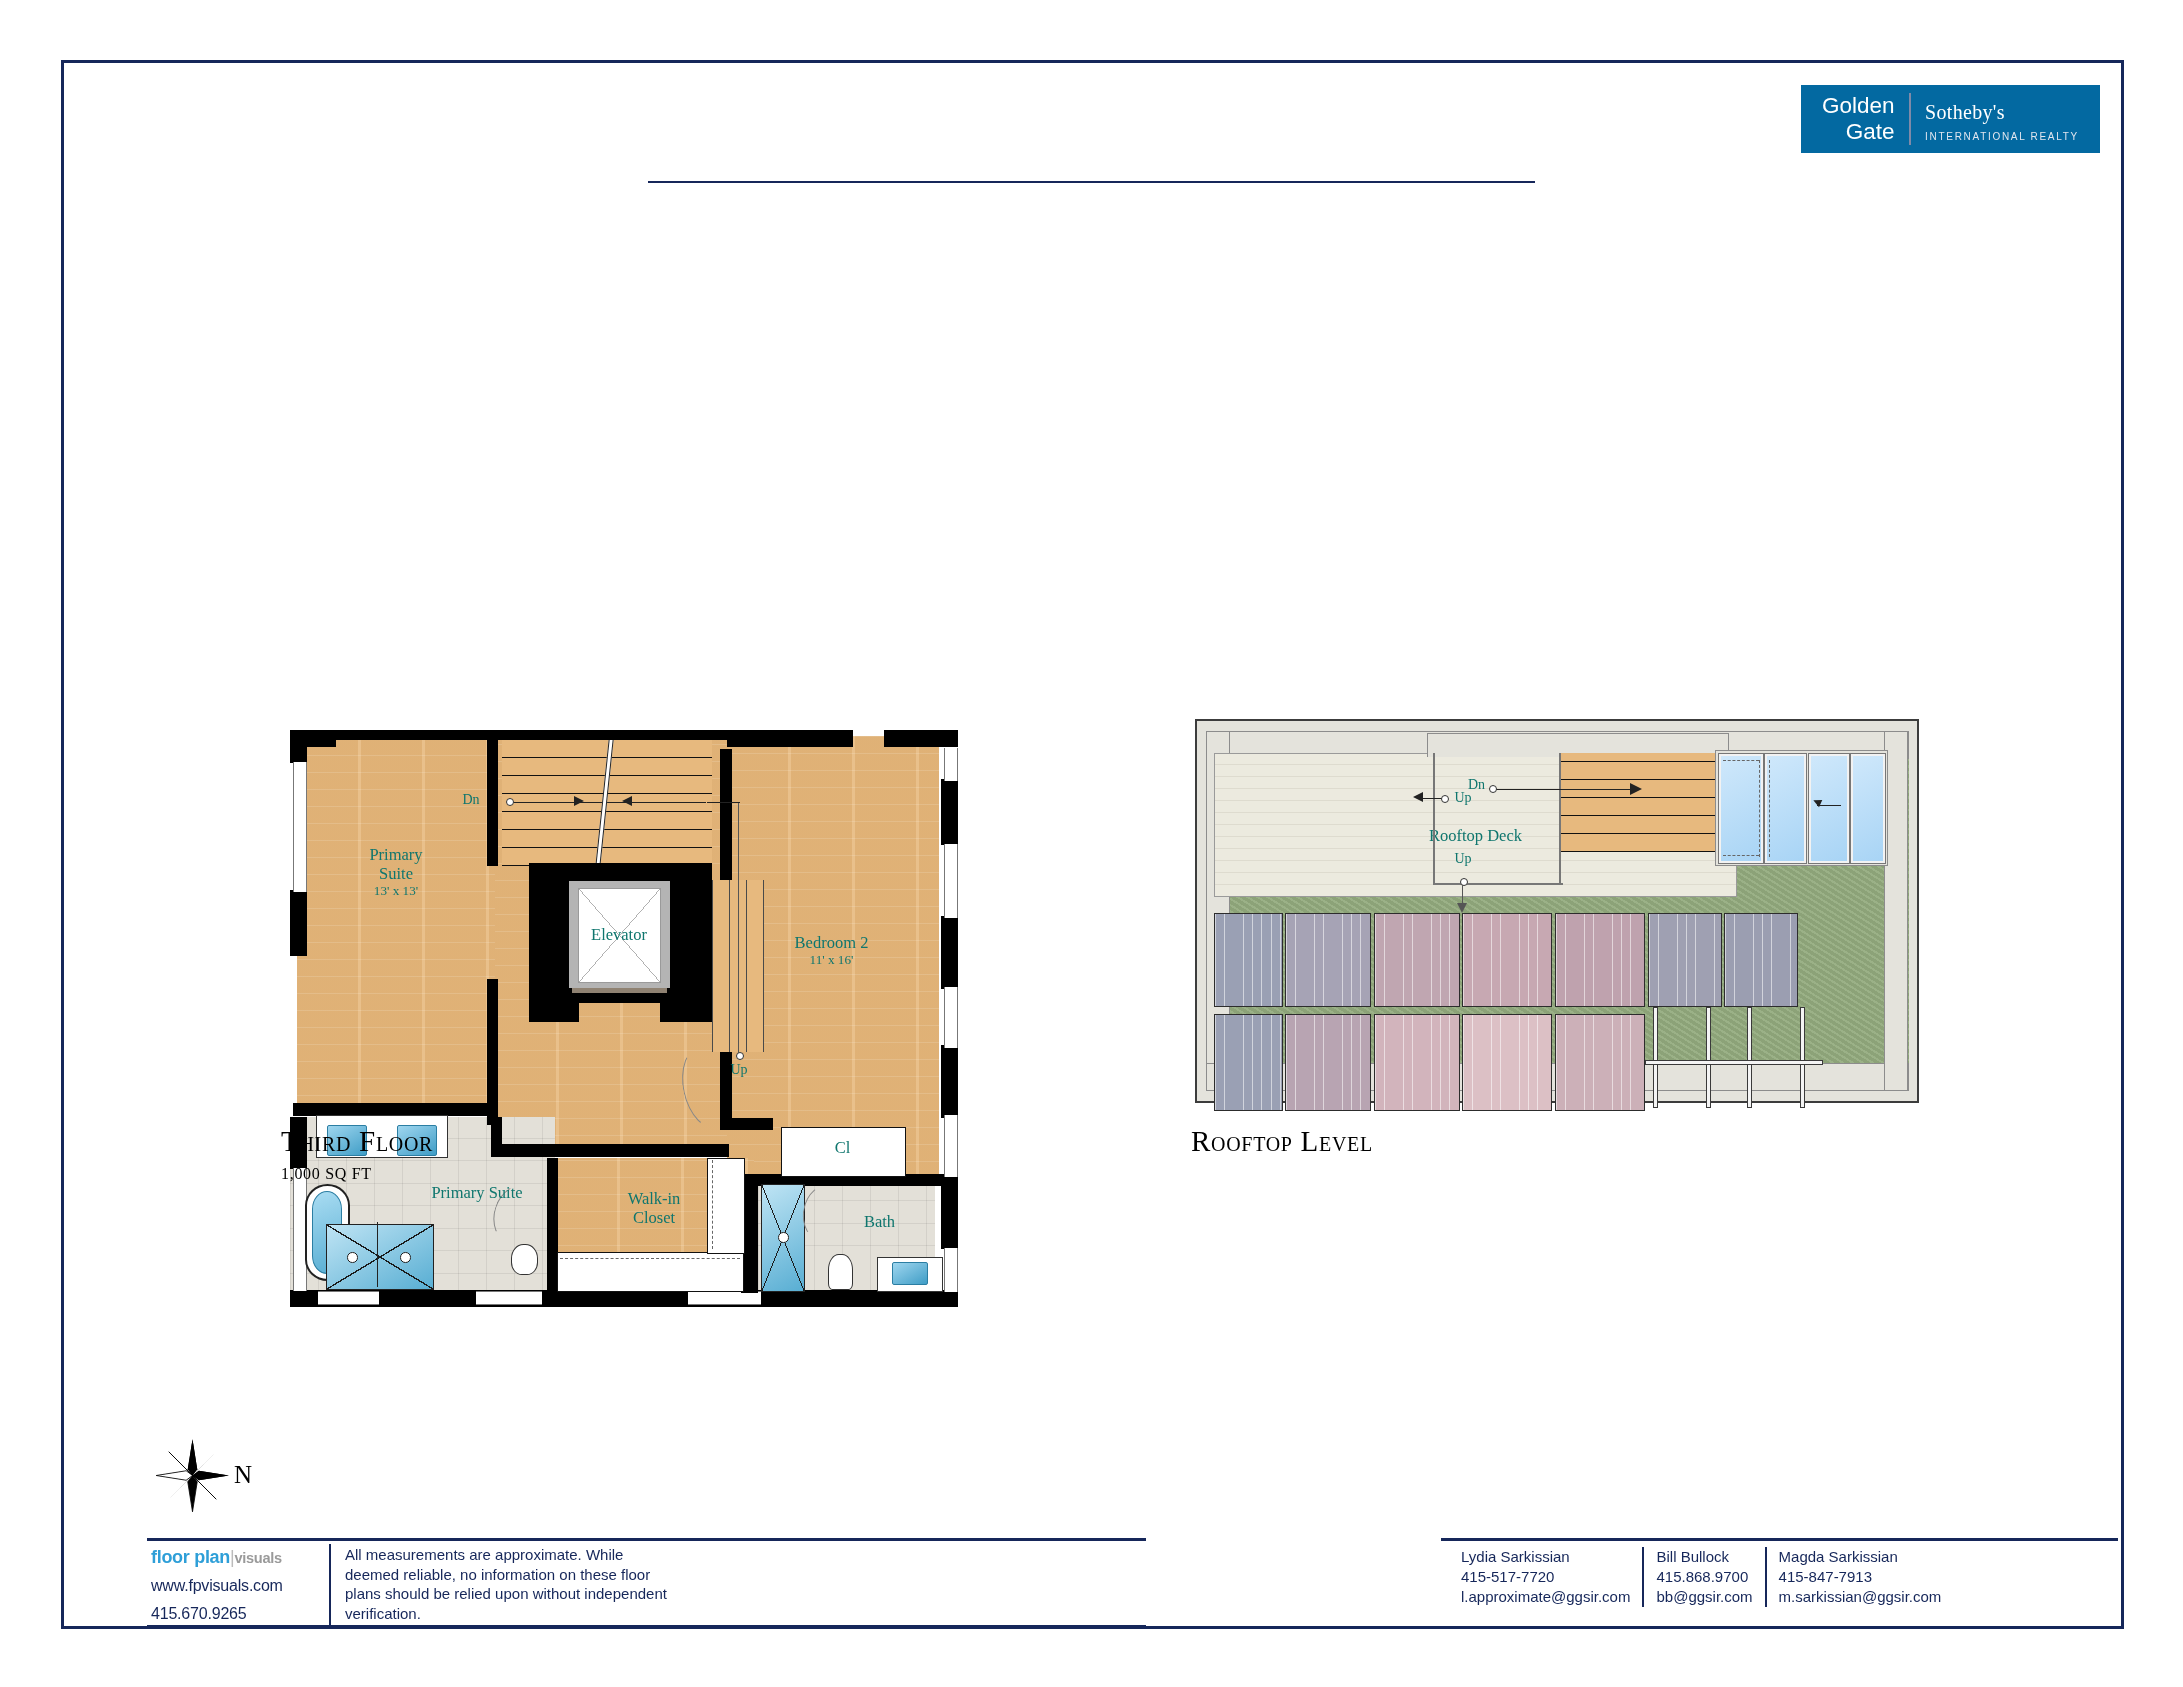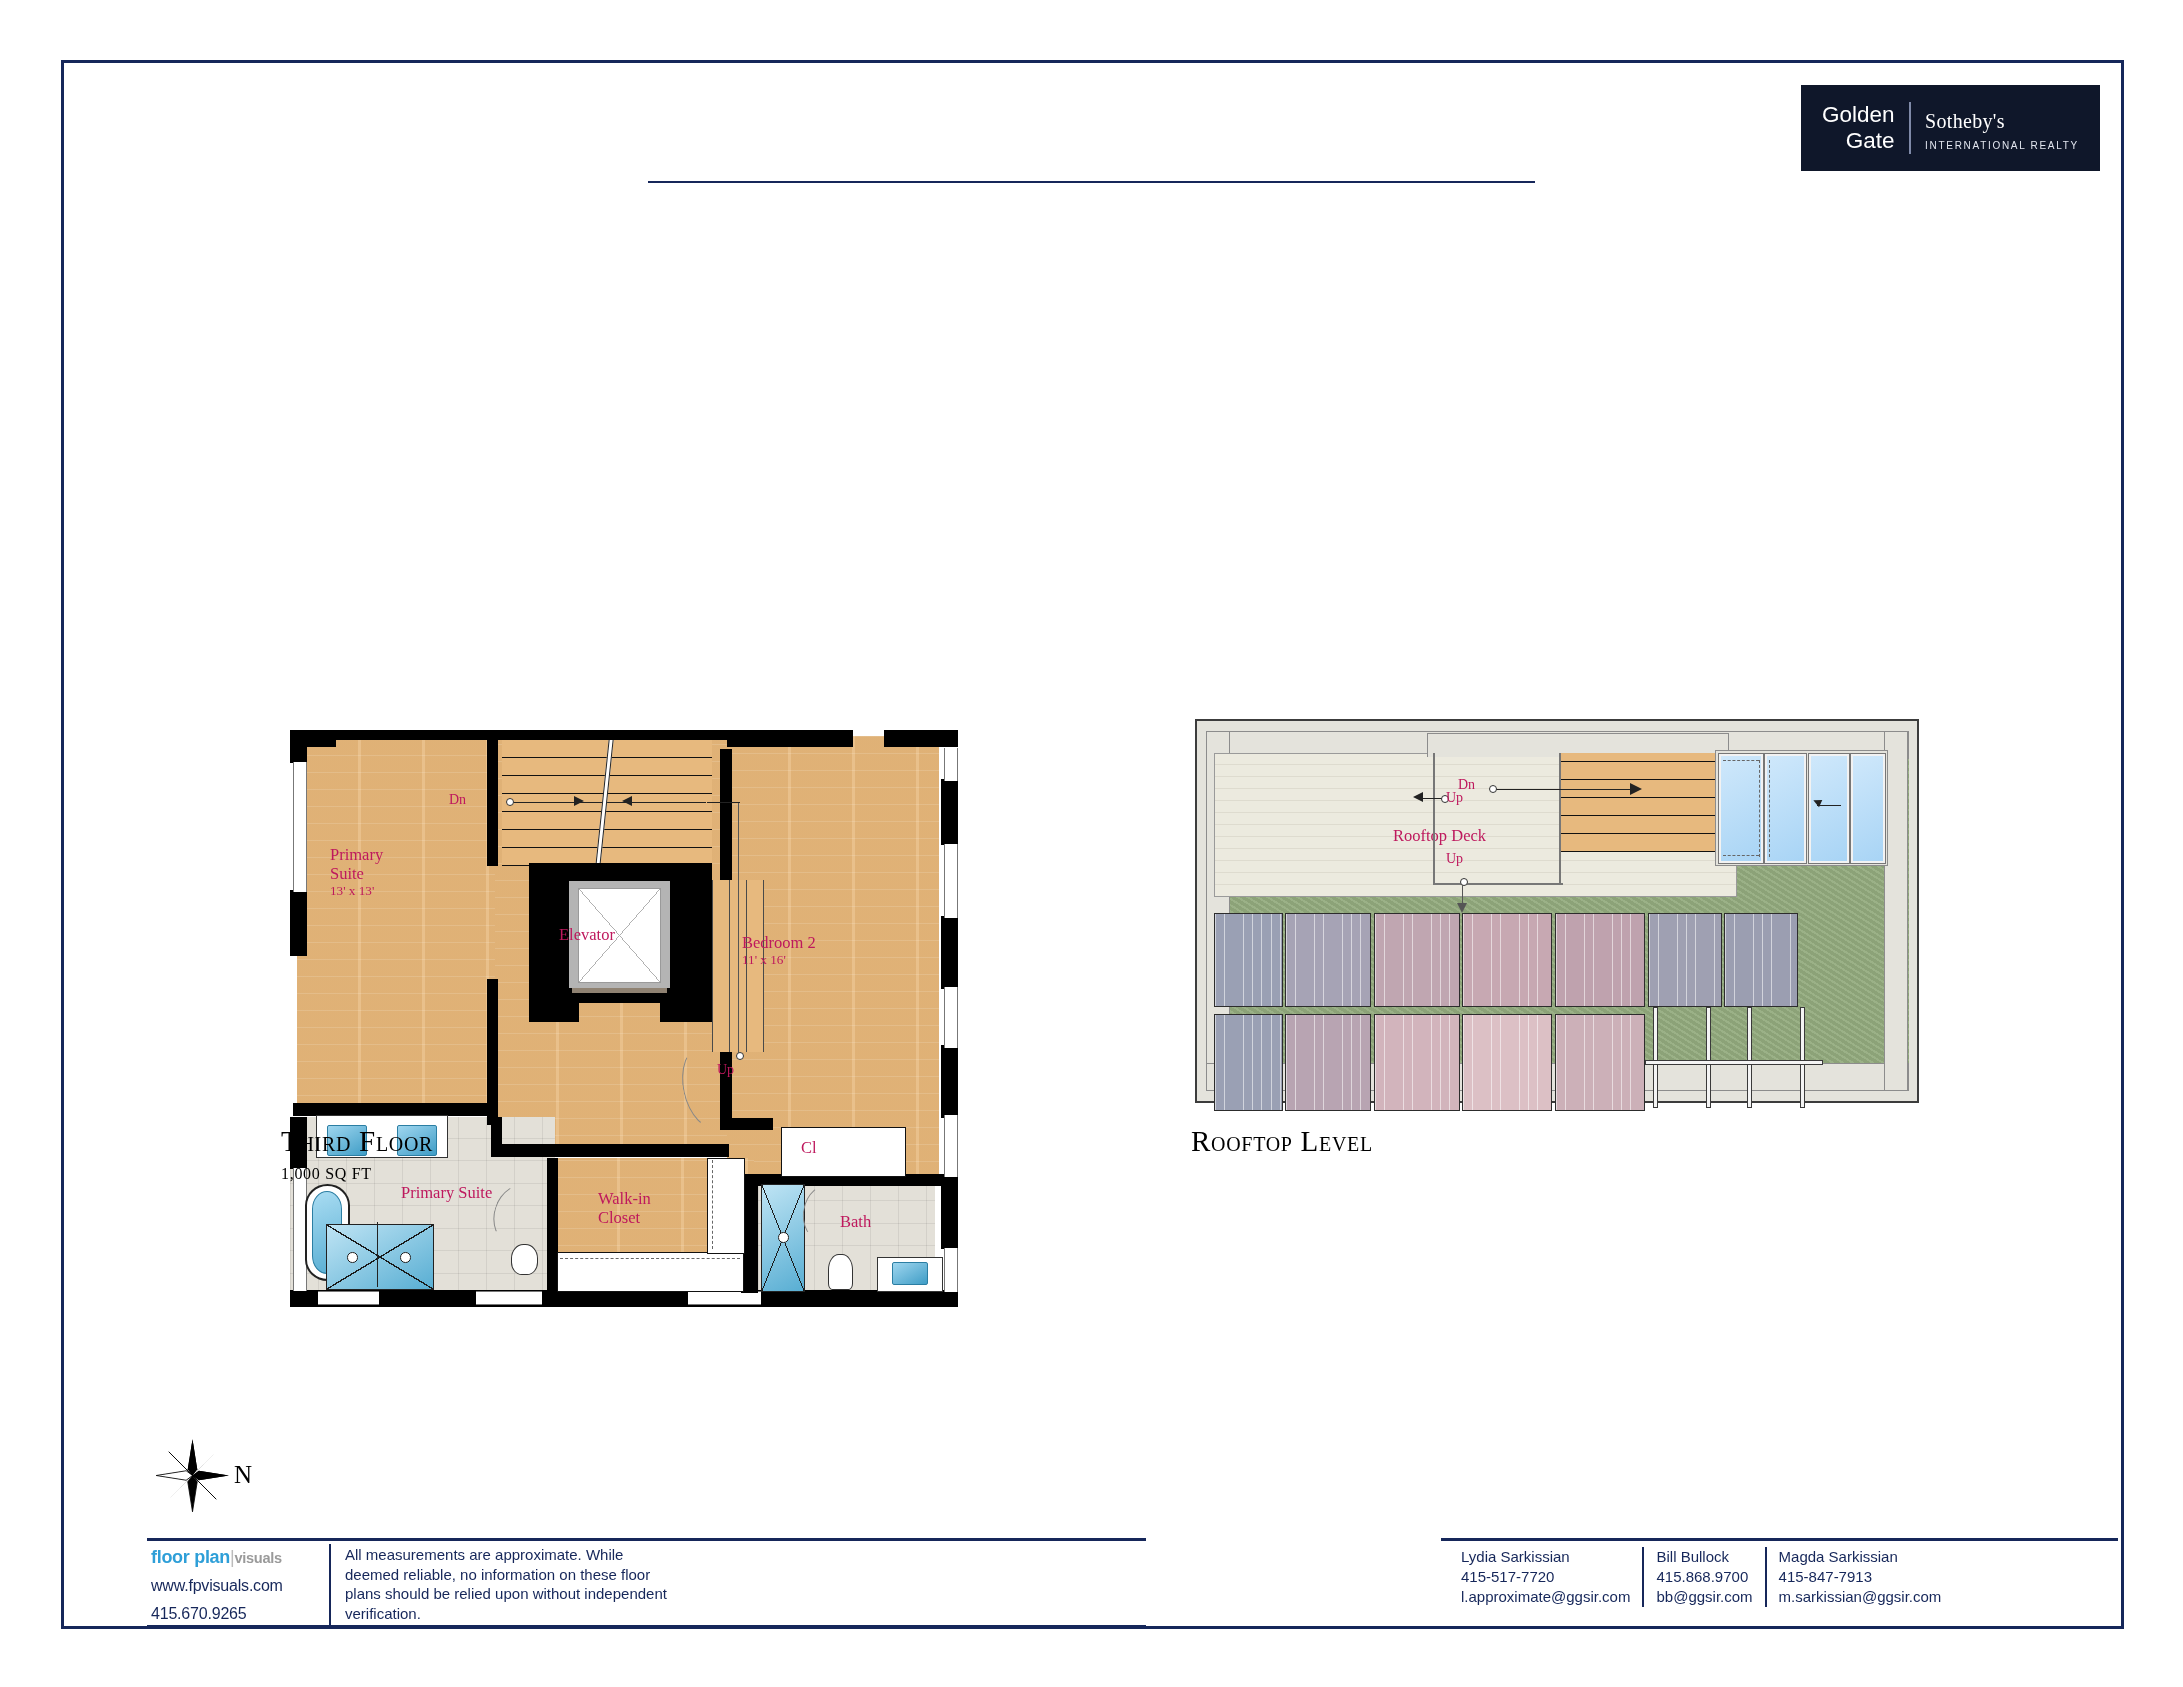--- a/index.html
+++ b/index.html
@@ -4,22 +4,22 @@
 <style>
   html,body{margin:0;padding:0;background:#ffffff;}
   body{width:2183px;height:1687px;position:relative;overflow:hidden;
        font-family:"Liberation Serif",serif;}
 
   
   #page-frame{position:absolute;left:61px;top:60px;width:2063px;height:1569px;
         border:3.3px solid #16275a;box-sizing:border-box;background:#fff;}
 
   
-  #logo{position:absolute;left:1801px;top:85px;width:299px;height:86px;
-        background:#0f172a;display:flex;align-items:center;justify-content:center;}
+  #logo{position:absolute;left:1801px;top:85px;width:299px;height:68px;
+        background:#0369a1;display:flex;align-items:center;justify-content:center;}
   #logo .gg{color:#fff;font-family:"Liberation Sans",sans-serif;font-size:22.5px;
         line-height:26.5px;text-align:right;padding-right:14.6px;font-weight:400;}
   #logo .divider{width:1.3px;height:52px;background:#7f8aa8;}
   #logo .sir{padding-left:14.6px;}
   #logo .sir .sname{color:#fff;font-family:"Liberation Serif",serif;font-size:20px;
         line-height:32px;letter-spacing:0.3px;}
   #logo .sir .sint{color:#e2e6ef;font-family:"Liberation Sans",sans-serif;font-size:10px;
         letter-spacing:1.7px;margin-top:2.6px;}
 
   
@@ -44,21 +44,21 @@
       repeating-linear-gradient(0deg,rgba(255,255,255,.14) 0 0.7px,rgba(0,0,0,0) 0.7px 17px),
       repeating-linear-gradient(90deg,rgba(160,110,50,.10) 0 61px,rgba(255,255,255,.10) 61px 64px),
       #e7b97e;}
   .tile{background:
       repeating-linear-gradient(0deg,rgba(0,0,0,.07) 0 0.7px,rgba(0,0,0,0) 0.7px 22.5px),
       repeating-linear-gradient(90deg,rgba(0,0,0,.07) 0 0.7px,rgba(0,0,0,0) 0.7px 28px),
       #e3e0d8;}
   .wall{position:absolute;background:#000;}
   .win{position:absolute;background:#fff;border-top:1.3px solid #777;border-bottom:1.3px solid #777;}
   .winv{position:absolute;background:#fff;border-left:1.3px solid #777;border-right:1.3px solid #777;}
-  .lbl{position:absolute;color:#be185d;font-family:"Liberation Serif",serif;
+  .lbl{position:absolute;text-align:center;color:#0f766e;font-family:"Liberation Serif",serif;
        line-height:1.16;white-space:nowrap;}
   .lbl .nm{font-size:16.5px;}
   .lbl .dim{font-size:13.2px;}
   .lbl-sm{font-size:14px;}
 
   
   .sink{position:absolute;background:linear-gradient(150deg,#9fd6ef,#3f9dc6);
         border:1.3px solid #2b7ea3;border-radius:2px;}
   .vanity{position:absolute;background:#fff;border:1.3px solid #333;}
   .tub{position:absolute;background:#fff;border:2px solid #222;border-radius:50%/22%;}

